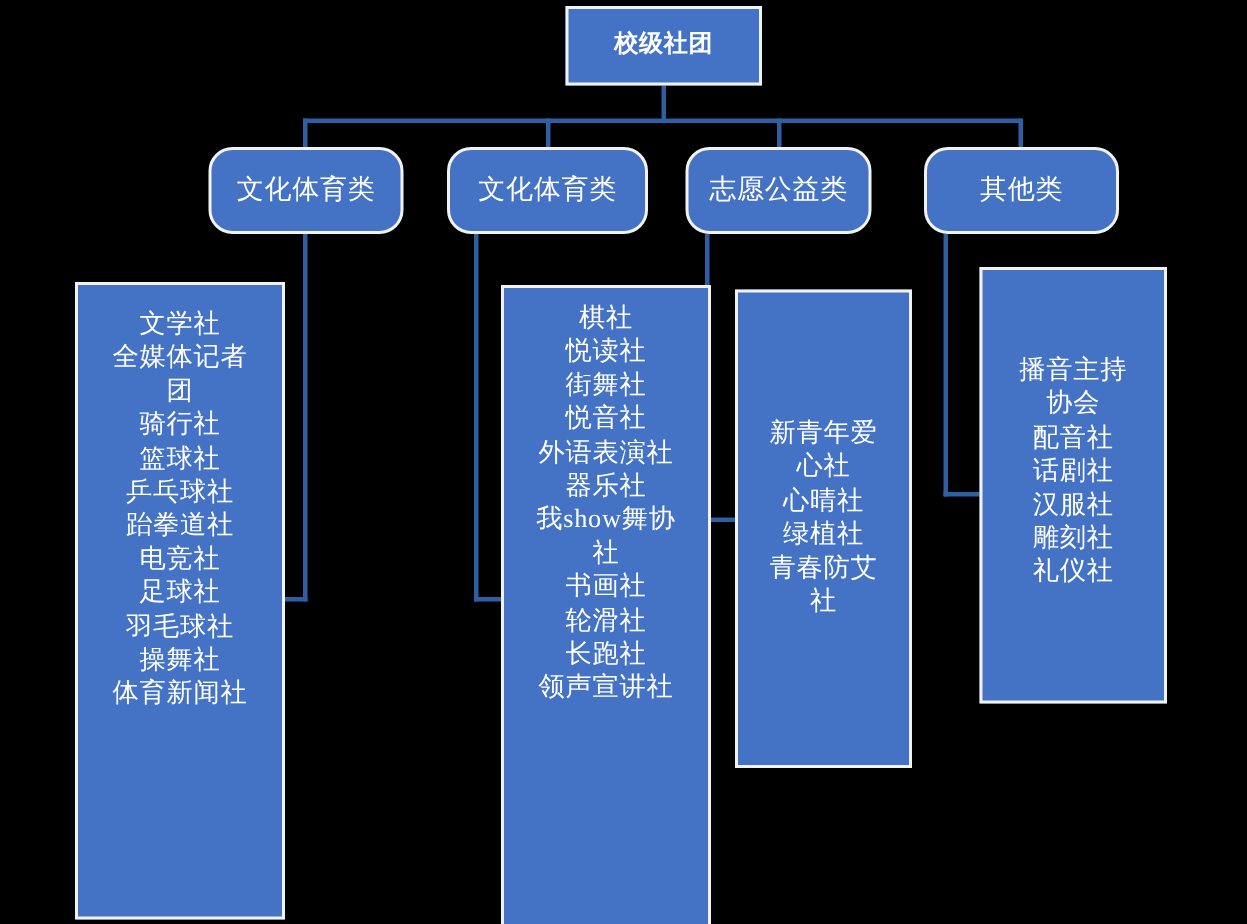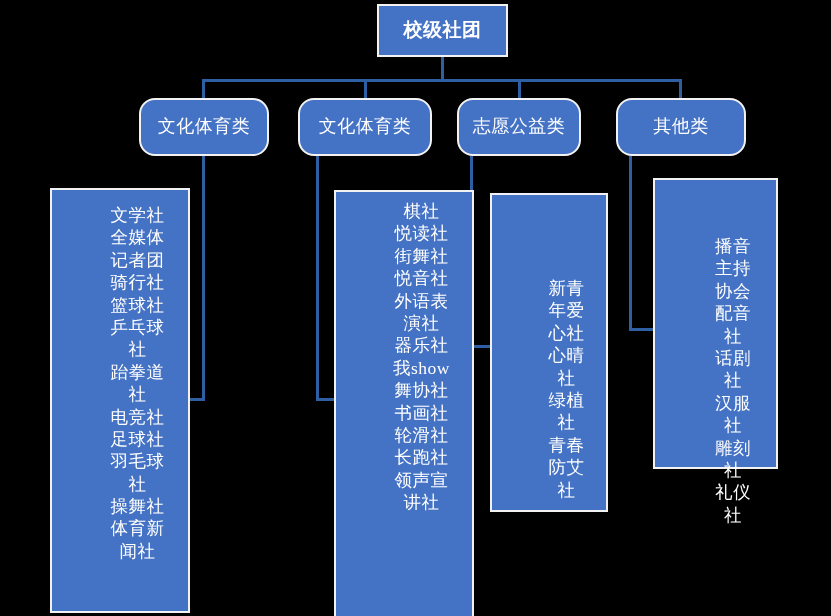--- a/index.html
+++ b/index.html
@@ -25,35 +25,34 @@
     color: #FFFFFF;
     display: flex;
     align-items: center;
     justify-content: center;
     text-align: center;
     line-height: 1.28;
     letter-spacing: 0.5px;
   }
   .node.root {
     font-weight: bold;
-    font-size: 19px;
+    font-size: 16px;
   }
   .node.level2 {
     font-size: 18px;
     border-radius: 16px;
   }
   .node.leaf {
     align-items: flex-start;
     font-size: 17.5px;
   }
   .leaf-list {
     width: 100%;
     padding: 0 20px;
     box-sizing: border-box;
-    margin-left: 35px;
   }
   .leaf-item {
     display: block;
     white-space: normal;
     word-break: break-all;
   }
 
   
   .conn {
     position: absolute;

